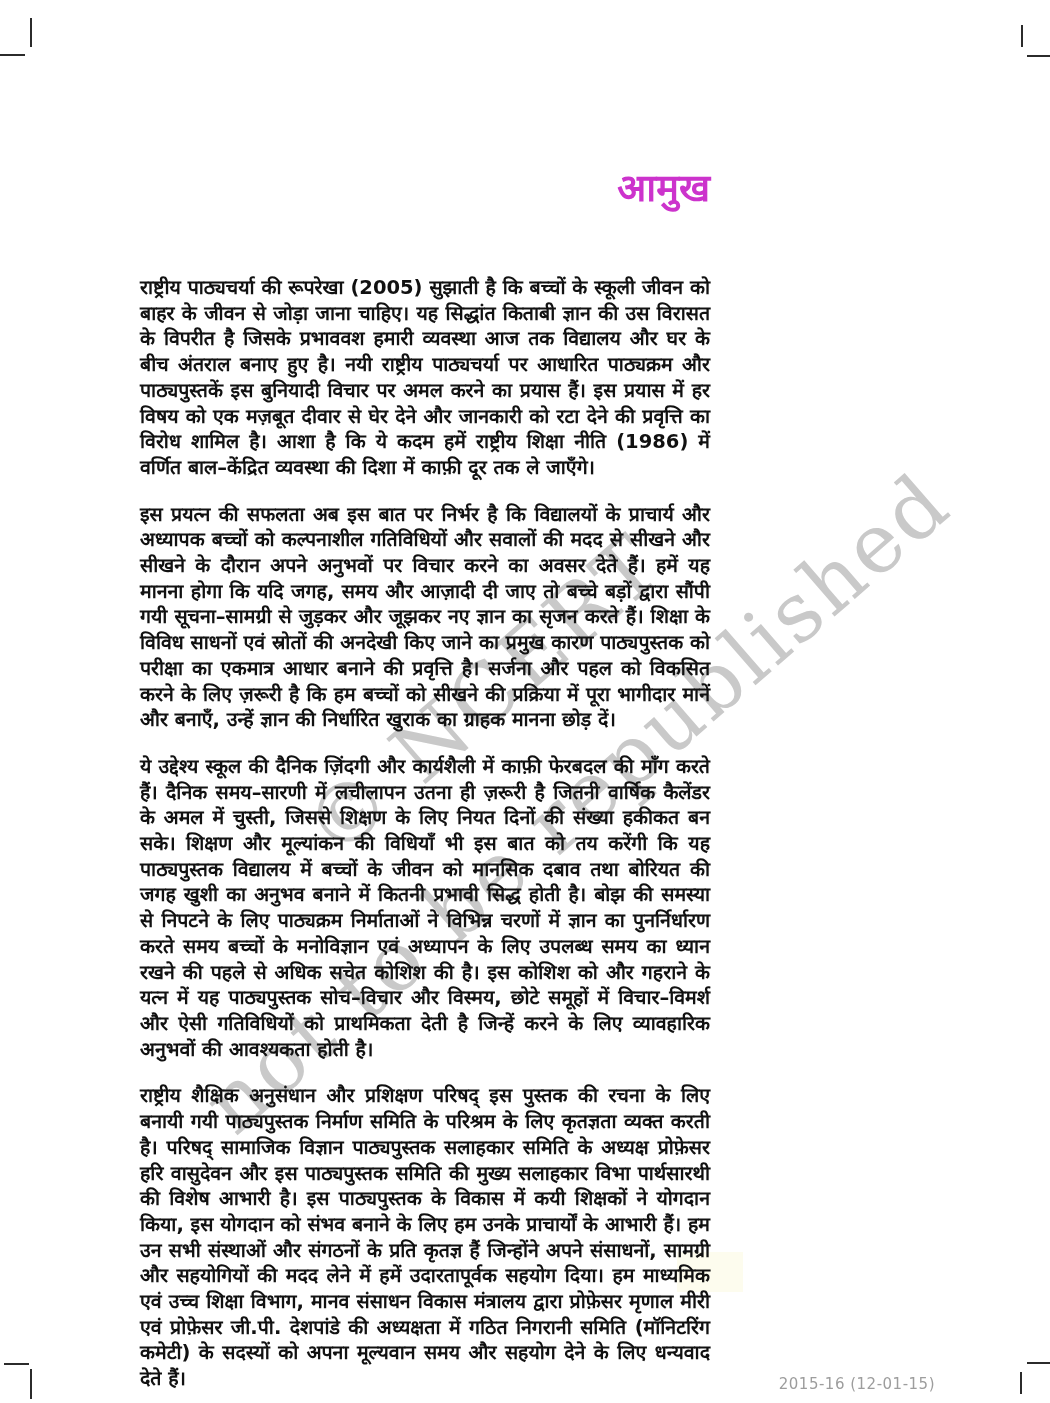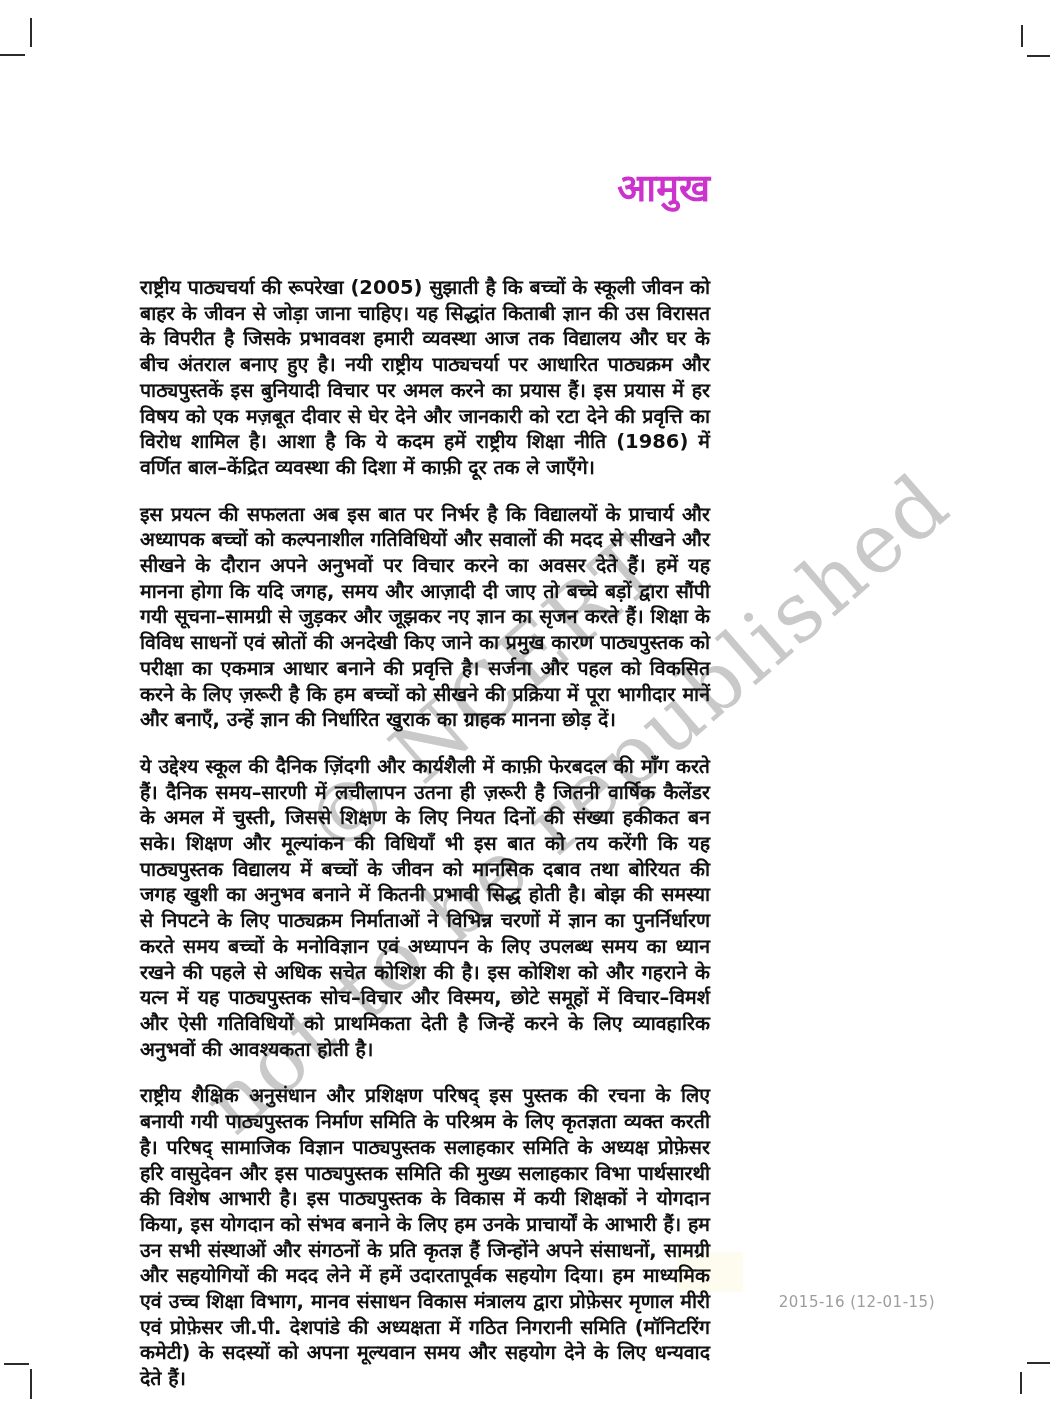--- a/index.html
+++ b/index.html
@@ -67,21 +67,21 @@
   .highlight-box {
     position:absolute;
     left:677px; top:1252px;
     width:66px; height:40px;
     background:#fdfcee;
     z-index:0;
   }
 
   .footer {
     position:absolute;
-    top:1293px; right:115px;
+    top:1375px; right:115px;
     font-size:15px;
     letter-spacing:0.5px;
     color:#9d9d9d;
     z-index:2;
   }
 </style>
 </head>
 <body>
 
 <div class="page">

